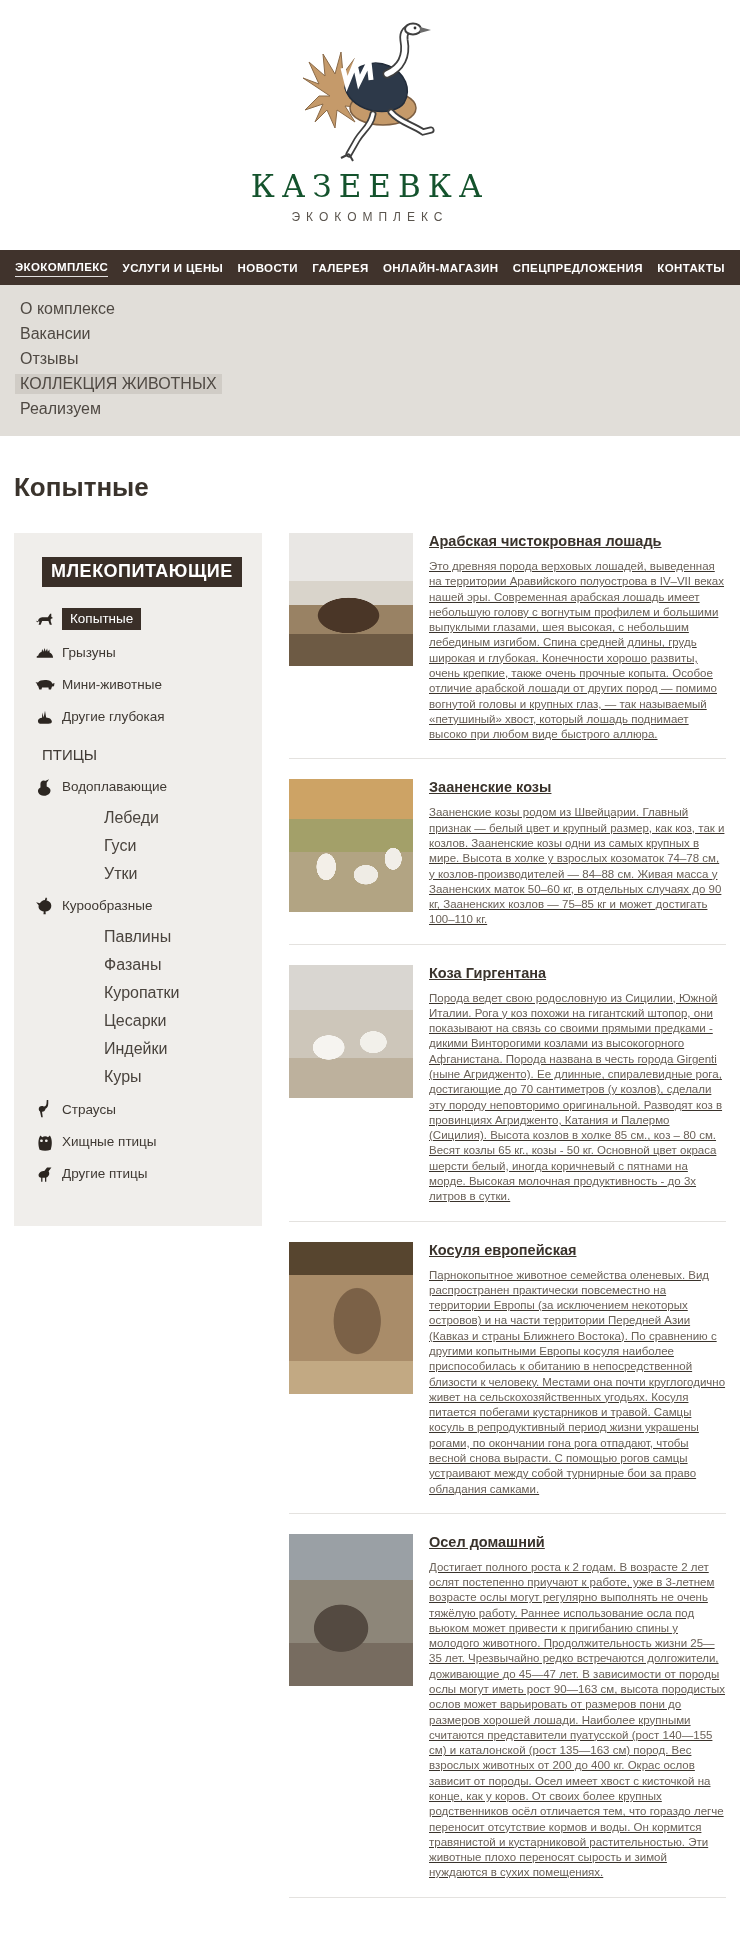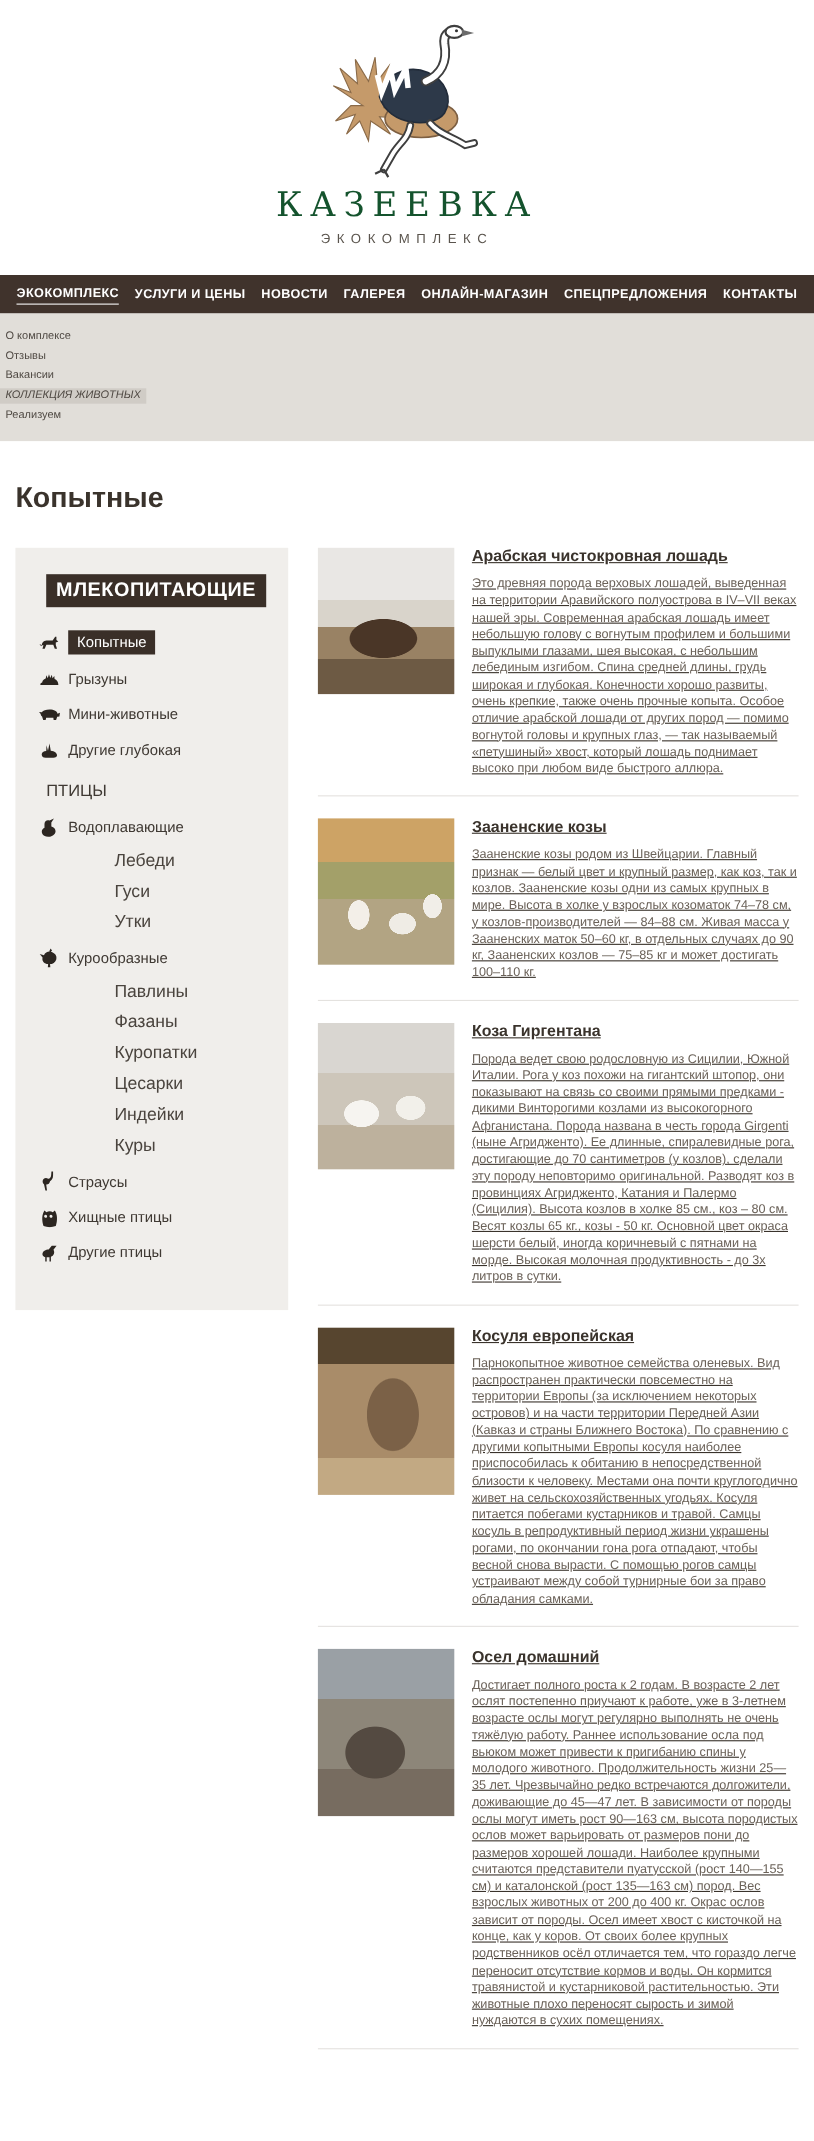--- a/index.html
+++ b/index.html
@@ -30,25 +30,25 @@
   }
   .nav-item {
     color:#fff; font-size:11.5px; font-weight:bold; letter-spacing:.4px;
     cursor:pointer; padding:3px 0; white-space:nowrap;
   }
   .nav-item.active { border-bottom:1px solid rgba(255,255,255,.85); }
 
   
   .submenu { background:#e1ded9; padding:10px 0 13px; }
   .submenu-item {
-    font-size:10px; color:#4f4943; padding:2px 5px; margin:3px 0;
+    font-size:16px; color:#4f4943; padding:2px 20px; margin:3px 0;
     cursor:pointer;
   }
   .submenu-item span { padding:1px 5px 2px 0; }
-  .submenu-item.active span { background:#d0ccc6; padding:1px 5px 2px 5px; margin-left:-5px;font-style:italic; }
+  .submenu-item.active span { background:#d0ccc6; padding:1px 5px 2px 5px; margin-left:-5px; }
 
   
   .main { padding:0 14px; }
   .page-title { font-size:26px; font-weight:bold; color:#3a332c; margin:36px 0 30px; }
 
   .content { display:flex; align-items:flex-start; }
 
   
   .sidebar {
     width:248px; flex-shrink:0; background:#f0eeeb;
@@ -135,22 +135,22 @@
   <span class="nav-item">УСЛУГИ И ЦЕНЫ</span>
   <span class="nav-item">НОВОСТИ</span>
   <span class="nav-item">ГАЛЕРЕЯ</span>
   <span class="nav-item">ОНЛАЙН-МАГАЗИН</span>
   <span class="nav-item">СПЕЦПРЕДЛОЖЕНИЯ</span>
   <span class="nav-item">КОНТАКТЫ</span>
 </div>
 
 <div class="submenu">
   <div class="submenu-item"><span>О комплексе</span></div>
+  <div class="submenu-item"><span>Вакансии</span></div>
   <div class="submenu-item"><span>Отзывы</span></div>
-  <div class="submenu-item"><span>Вакансии</span></div>
   <div class="submenu-item active"><span>КОЛЛЕКЦИЯ ЖИВОТНЫХ</span></div>
   <div class="submenu-item"><span>Реализуем</span></div>
 </div>
 
 <div class="main">
   <h1 class="page-title">Копытные</h1>
 
   <div class="content">
 
     <div class="sidebar">

